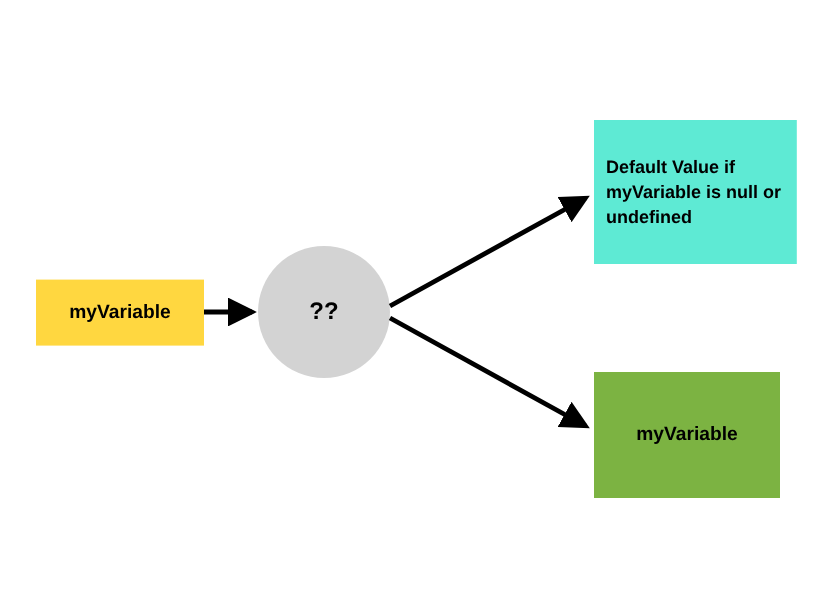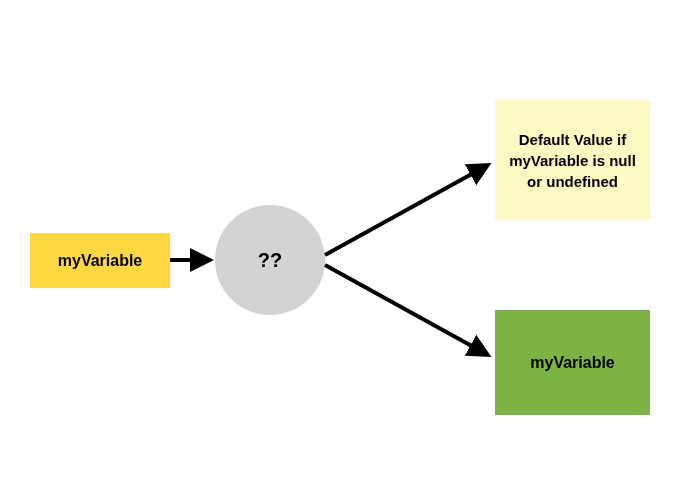--- a/index.html
+++ b/index.html
@@ -36,27 +36,26 @@
       align-items: center;
       justify-content: center;
       font-weight: bold;
       font-size: 20px;
       color: #000;
     }
     .output-red {
       position: absolute;
       left: 495px;
       top: 100px;
-      width: 155px;
+      width: 169px;
       height: 120px;
-      background: #fef9c3;
+      background: #5eead4;
       display: flex;
       align-items: center;
       justify-content: center;
-      text-align: center;
       font-weight: bold;
       font-size: 15px;
       color: #000;
       padding: 10px;
       line-height: 1.4;
     }
     .output-green {
       position: absolute;
       left: 495px;
       top: 310px;

